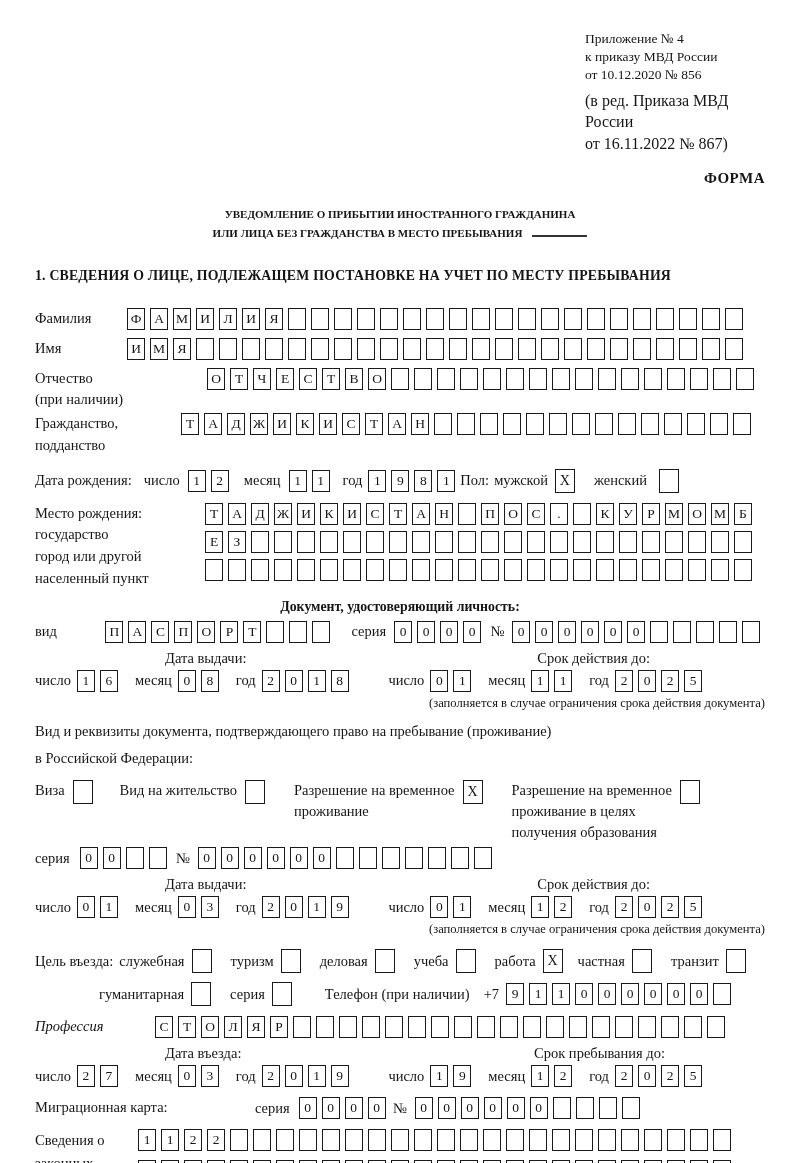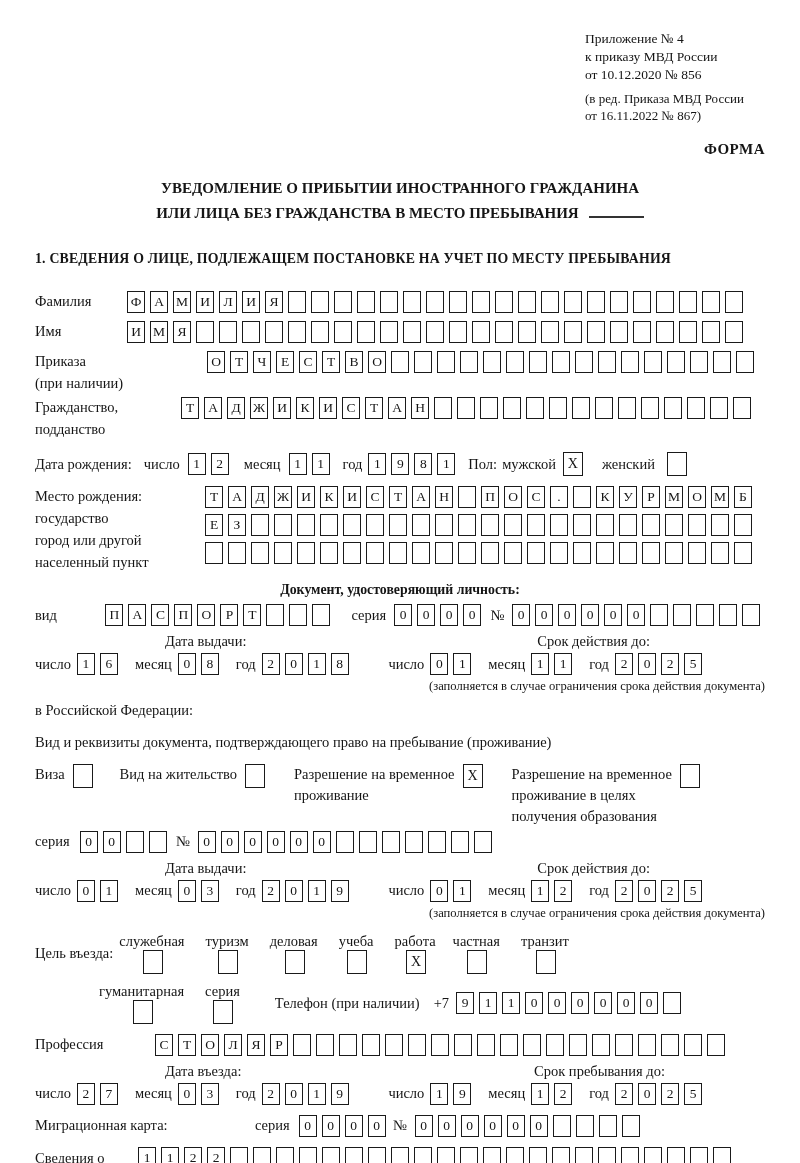--- a/index.html
+++ b/index.html
@@ -5,25 +5,25 @@
   * { box-sizing: border-box; }
   html,body { margin:0; padding:0; background:#fff; }
   body {
     width:800px; height:1163px; overflow:hidden;
     font-family:"Liberation Serif", serif; color:#151515;
   }
   .page { padding:30px 35px 0 35px; }
 
   
   .appendix { margin-left:550px; font-size:13.5px; line-height:1.35; }
-  .appendix .sub { margin-top:5px; font-size:13px; }
+  .appendix .sub { margin-top:5px; font-size:16px; }
   .form-word { text-align:right; font-weight:bold; font-size:15px; margin-top:16px; letter-spacing:.5px; }
 
   
-  .title { text-align:center; font-weight:bold; font-size:15px; line-height:1.65; margin-top:18px; }
+  .title { text-align:center; font-weight:bold; font-size:11px; line-height:1.65; margin-top:18px; }
   .title .uline { display:inline-block; width:55px; border-bottom:2px solid #333; margin-left:10px; }
 
   .sec-heading { font-weight:bold; font-size:13.8px; margin-top:26px; letter-spacing:.2px; }
 
   
   .frow { display:flex; align-items:flex-start; margin-top:7px; }
   .flabel { font-size:14.5px; line-height:1.5; flex-shrink:0; }
   .boxes { white-space:nowrap; line-height:1; }
   .boxes.gap { margin-bottom:6px; }
 
@@ -48,21 +48,21 @@
   .dgroup.right { margin-left:auto; }
   .note { font-size:12.6px; text-align:right; margin-top:4px; }
 
   
   .res-options { display:flex; margin-top:10px; align-items:flex-start; }
   .opt { display:flex; align-items:flex-start; }
   .opt .olabel { font-size:14.5px; line-height:1.45; margin-right:8px; }
   .opt .olabel.center { text-align:left; }
 
   .purposes { display:flex; align-items:center; margin-top:12px; }
-  .purpose { display:flex; align-items:center; margin-right:14px;flex-direction:column; }
+  .purpose { display:flex; align-items:center; margin-right:14px; }
   .purpose .plabel { font-size:14.5px; margin-right:7px; }
 
   .phone-row { display:flex; align-items:center; margin-top:9px; margin-left:64px; }
   .prefix { font-size:14.5px; margin:0 7px 0 14px; }
 
   .guard { display:flex; margin-top:10px; }
   .guard .glabel { width:103px; font-size:14.5px; line-height:1.55; flex-shrink:0; }
   .guard .growset .boxes { margin-bottom:9px; }
 
   .doc-heading { text-align:center; font-weight:bold; font-size:13.8px; margin-top:9px; }
@@ -95,21 +95,21 @@
     <div class="boxes"><span class="cell">Ф</span><span class="cell">А</span><span class="cell">М</span><span class="cell">И</span><span class="cell">Л</span><span class="cell">И</span><span class="cell">Я</span><span class="cell"></span><span class="cell"></span><span class="cell"></span><span class="cell"></span><span class="cell"></span><span class="cell"></span><span class="cell"></span><span class="cell"></span><span class="cell"></span><span class="cell"></span><span class="cell"></span><span class="cell"></span><span class="cell"></span><span class="cell"></span><span class="cell"></span><span class="cell"></span><span class="cell"></span><span class="cell"></span><span class="cell"></span><span class="cell"></span></div>
   </div>
 
   <div class="frow" style="margin-top:8px;">
     <div class="flabel" style="width:92px;">Имя</div>
     <div class="boxes"><span class="cell">И</span><span class="cell">М</span><span class="cell">Я</span><span class="cell"></span><span class="cell"></span><span class="cell"></span><span class="cell"></span><span class="cell"></span><span class="cell"></span><span class="cell"></span><span class="cell"></span><span class="cell"></span><span class="cell"></span><span class="cell"></span><span class="cell"></span><span class="cell"></span><span class="cell"></span><span class="cell"></span><span class="cell"></span><span class="cell"></span><span class="cell"></span><span class="cell"></span><span class="cell"></span><span class="cell"></span><span class="cell"></span><span class="cell"></span><span class="cell"></span></div>
   </div>
 
   <div class="frow" style="margin-top:8px;">
     <div class="flabel" style="width:172px;">
-      <div>Приказа</div>
+      <div>Отчество</div>
       <div>(при наличии)</div>
     </div>
     <div class="boxes"><span class="cell">О</span><span class="cell">Т</span><span class="cell">Ч</span><span class="cell">Е</span><span class="cell">С</span><span class="cell">Т</span><span class="cell">В</span><span class="cell">О</span><span class="cell"></span><span class="cell"></span><span class="cell"></span><span class="cell"></span><span class="cell"></span><span class="cell"></span><span class="cell"></span><span class="cell"></span><span class="cell"></span><span class="cell"></span><span class="cell"></span><span class="cell"></span><span class="cell"></span><span class="cell"></span><span class="cell"></span><span class="cell"></span></div>
   </div>
 
   <div class="frow" style="margin-top:2px;">
     <div class="flabel" style="width:146px;">
       <div>Гражданство,</div>
       <div>подданство</div>
     </div>
@@ -117,21 +117,21 @@
   </div>
 
   <div class="frow" style="margin-top:12px; align-items:center;">
     <span class="inline-label" style="margin-right:12px;">Дата рождения:</span>
     <span class="inline-label" style="margin-right:8px;">число</span>
     <span class="boxes"><span class="cell">1</span><span class="cell">2</span></span>
     <span class="inline-label" style="margin:0 8px 0 10px;">месяц</span>
     <span class="boxes"><span class="cell">1</span><span class="cell">1</span></span>
     <span class="inline-label" style="margin:0 6px 0 8px;">год</span>
     <span class="boxes"><span class="cell">1</span><span class="cell">9</span><span class="cell">8</span><span class="cell">1</span></span>
-    <span class="inline-label" style="margin-left:8px;">Пол:</span>
+    <span class="inline-label" style="">Пол:</span>
     <span class="inline-label" style="margin:0 7px 0 5px;">мужской</span>
     <span class="boxes"><span class="cell cb">X</span></span>
     <span class="inline-label" style="margin:0 12px 0 14px;">женский</span>
     <span class="boxes"><span class="cell cb"></span></span>
   </div>
 
   <div class="frow" style="margin-top:10px;">
     <div class="flabel" style="width:170px;">
       <div>Место рождения:</div>
       <div>государство</div>
@@ -174,22 +174,22 @@
           <span class="boxes"><span class="cell">0</span><span class="cell">1</span></span>
         <span class="w2">месяц</span>
           <span class="boxes"><span class="cell">1</span><span class="cell">1</span></span>
         <span class="w2">год</span>
           <span class="boxes"><span class="cell">2</span><span class="cell">0</span><span class="cell">2</span><span class="cell">5</span></span>
       </div>
     </div>
     <div class="note">(заполняется в случае ограничения срока действия документа)</div>
   </div>
 
+  <div class="flabel" style="margin-top:10px;">Вид и реквизиты документа, подтверждающего право на пребывание (проживание)</div>
   <div class="flabel" style="margin-top:6px;">в Российской Федерации:</div>
-  <div class="flabel" style="margin-top:10px;">Вид и реквизиты документа, подтверждающего право на пребывание (проживание)</div>
 
   <div class="res-options">
     <div class="opt" style="margin-right:22px;">
       <span class="olabel">Виза</span>
       <span class="boxes"><span class="cell cb"></span></span>
     </div>
     <div class="opt" style="margin-right:24px;">
       <span class="olabel">Вид на жительство</span>
       <span class="boxes"><span class="cell cb"></span></span>
     </div>
@@ -283,21 +283,21 @@
     <span class="purpose">
         <span class="plabel">серия</span>
         <span class="boxes"><span class="cell cb"></span></span>
       </span>
     <span class="inline-label" style="margin-left:14px;">Телефон (при наличии)</span>
     <span class="prefix">+7</span>
     <span class="boxes"><span class="cell">9</span><span class="cell">1</span><span class="cell">1</span><span class="cell">0</span><span class="cell">0</span><span class="cell">0</span><span class="cell">0</span><span class="cell">0</span><span class="cell">0</span><span class="cell"></span></span>
   </div>
 
   <div class="frow" style="margin-top:10px; align-items:center;">
-    <span class="flabel" style="width:120px;">Профессия</span>
+    <span class="flabel" style="width:120px;font-style:italic;">Профессия</span>
     <span class="boxes"><span class="cell">С</span><span class="cell">Т</span><span class="cell">О</span><span class="cell">Л</span><span class="cell">Я</span><span class="cell">Р</span><span class="cell"></span><span class="cell"></span><span class="cell"></span><span class="cell"></span><span class="cell"></span><span class="cell"></span><span class="cell"></span><span class="cell"></span><span class="cell"></span><span class="cell"></span><span class="cell"></span><span class="cell"></span><span class="cell"></span><span class="cell"></span><span class="cell"></span><span class="cell"></span><span class="cell"></span><span class="cell"></span><span class="cell"></span></span>
   </div>
 
   <div class="dates">
     <div class="dates-heads">
       <span class="h1">Дата въезда:</span>
       <span class="h2" style="margin-right:100px;">Срок пребывания до:</span>
     </div>
     <div class="dates-row">
       <div class="dgroup">

